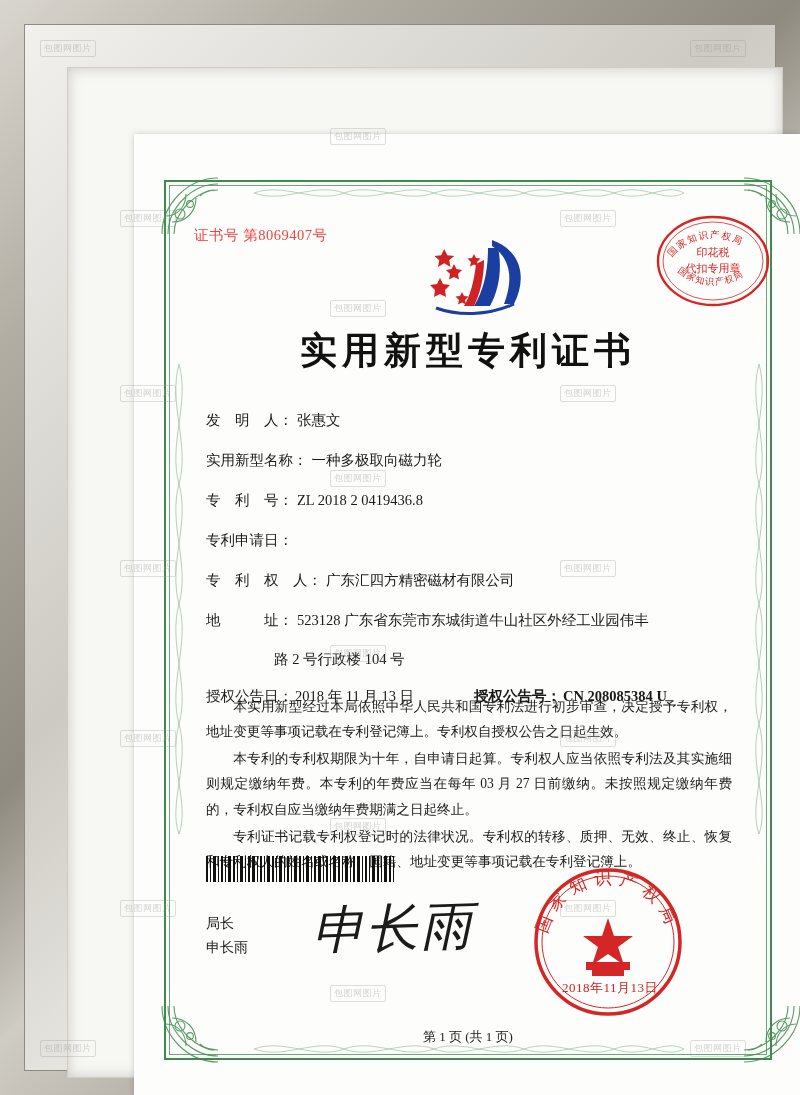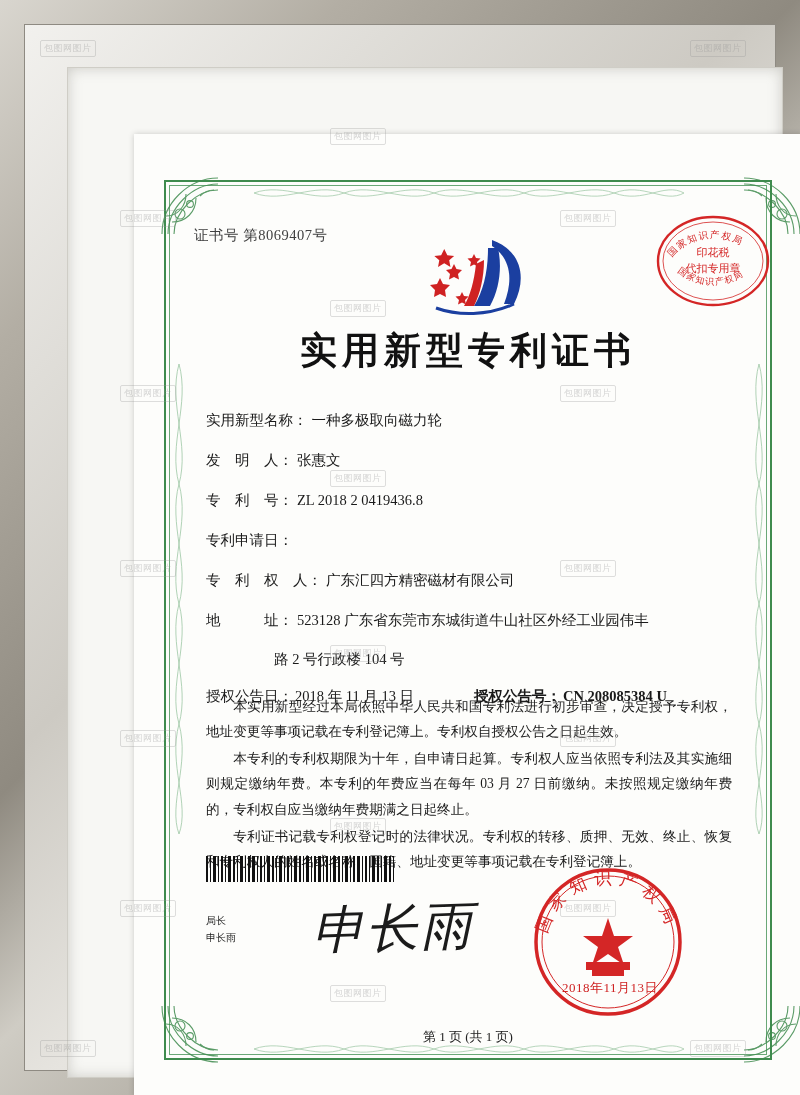--- a/index.html
+++ b/index.html
@@ -95,21 +95,21 @@
     left: 120px; top: 904px;
     width: 430px; height: 22px;
     opacity:.5;
   }
 
   
   .cert-no {
     position: absolute;
     left: 60px; top: 92px;
     font-size: 14.5px;
-    color: #404040;
+    color: #ef4444;
     letter-spacing: .5px;
     font-family: "Liberation Serif", serif;
   }
 
   
   .logo {
     position: absolute;
     left: 284px; top: 100px;
     width: 130px; height: 92px;
   }
@@ -188,21 +188,21 @@
   .barcode {
     position: absolute;
     left: 72px; top: 722px;
     width: 190px; height: 26px;
   }
 
   
   .sig-labels {
     position: absolute;
     left: 72px; top: 778px;
-    font-size: 10px;
+    font-size: 14px;
     line-height: 1.7;
     color: #1a1a1a;
   }
   .sig-script {
     position: absolute;
     left: 178px; top: 760px;
     font-size: 52px;
     font-family: "Liberation Serif", serif;
     color: #1b1b1b;
     font-style: italic;
@@ -384,27 +384,27 @@
             <text x="59" y="44" text-anchor="middle" font-size="11" fill="#d42626" font-family="'Liberation Serif',serif">印花税</text>
             <text x="59" y="60" text-anchor="middle" font-size="11" fill="#d42626" font-family="'Liberation Serif',serif">代扣专用章</text>
           </svg>
         </div>
 
         <div class="doc-title">实用新型专利证书</div>
 
         <div class="fields">
 
           <div class="row">
+            <span class="lbl">发　明　人：</span>
+            <span class="val">张惠文</span>
+          </div>
+
+          <div class="row">
             <span class="lbl">实用新型名称：</span>
             <span class="val">一种多极取向磁力轮</span>
-          </div>
-
-          <div class="row">
-            <span class="lbl">发　明　人：</span>
-            <span class="val">张惠文</span>
           </div>
 
           <div class="row">
             <span class="lbl">专　利　号：</span>
             <span class="val">ZL 2018 2 0419436.8</span>
           </div>
 
           <div class="row">
             <span class="lbl">专利申请日：</span>
           </div>

